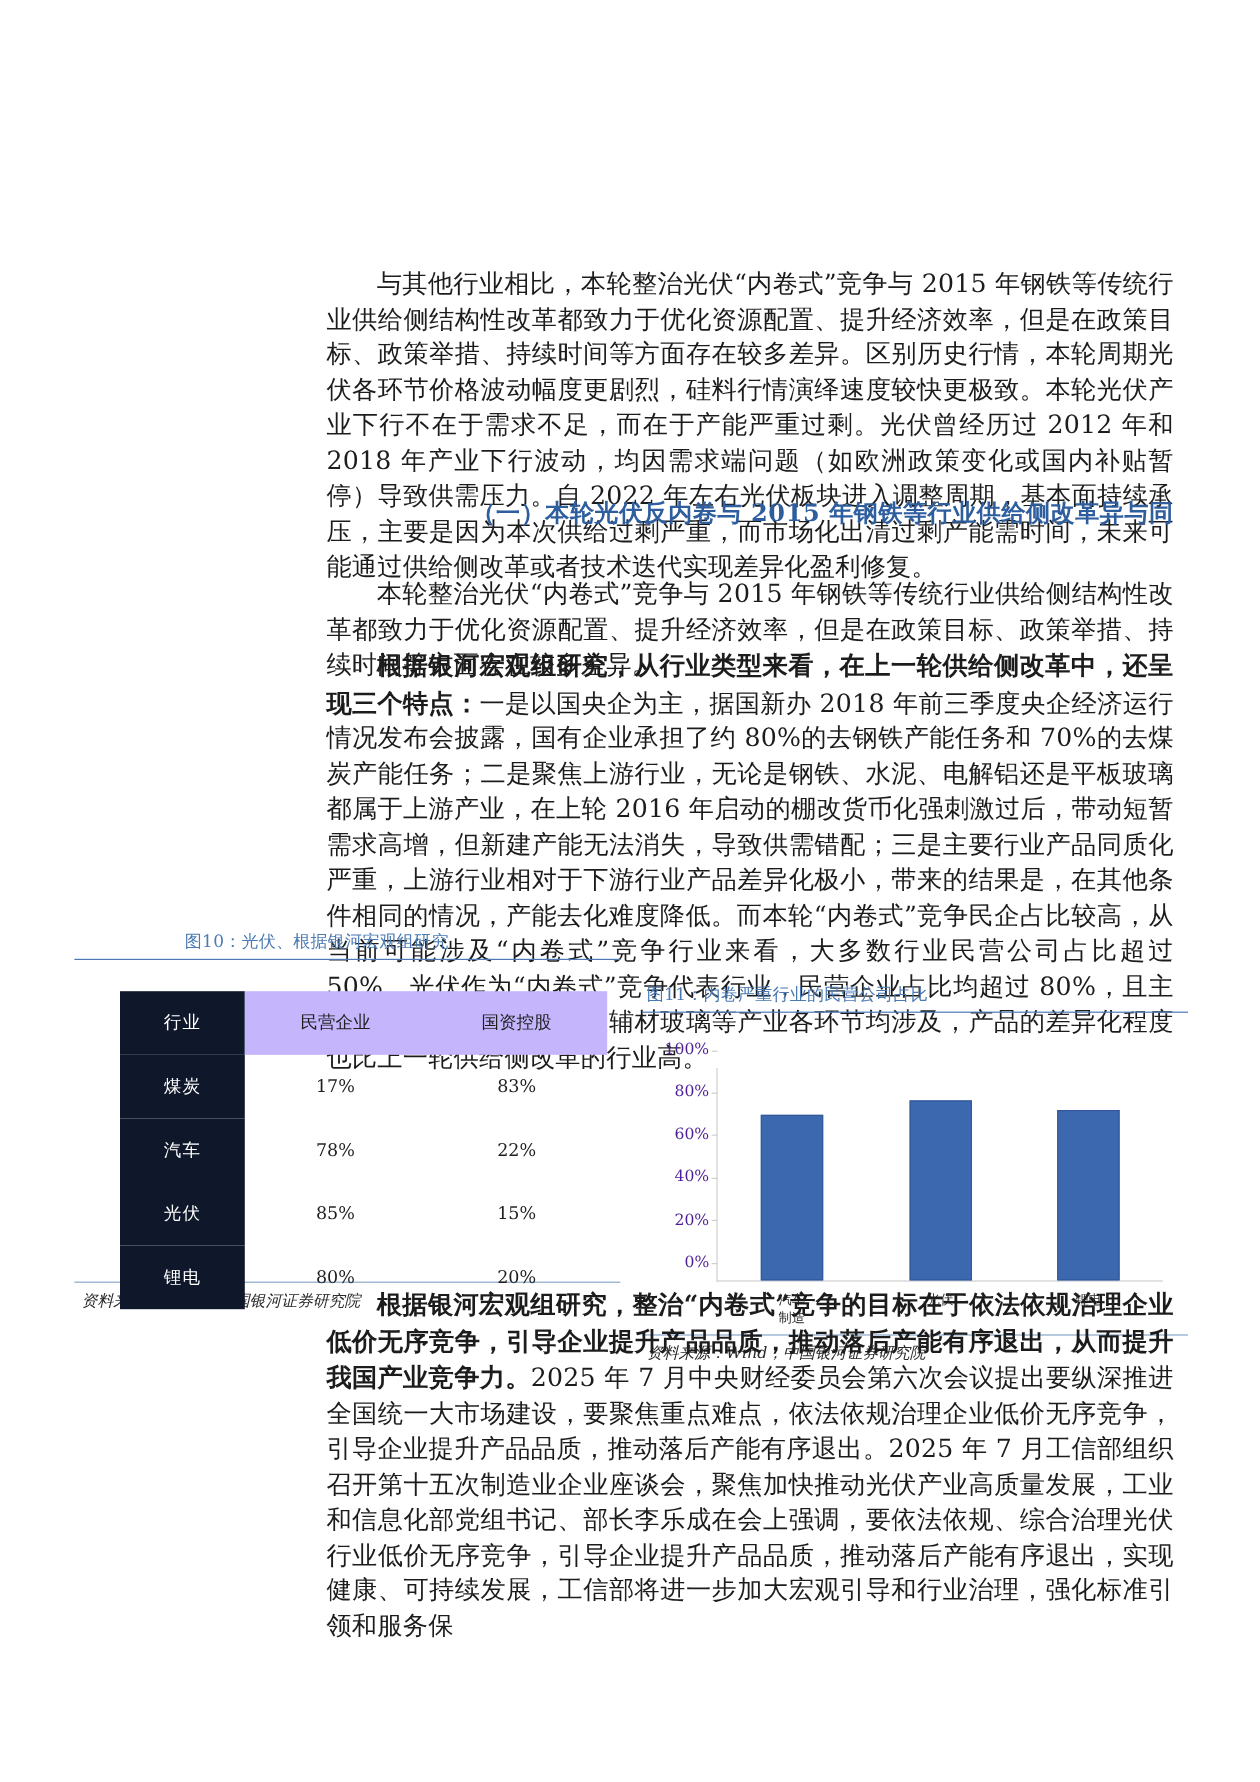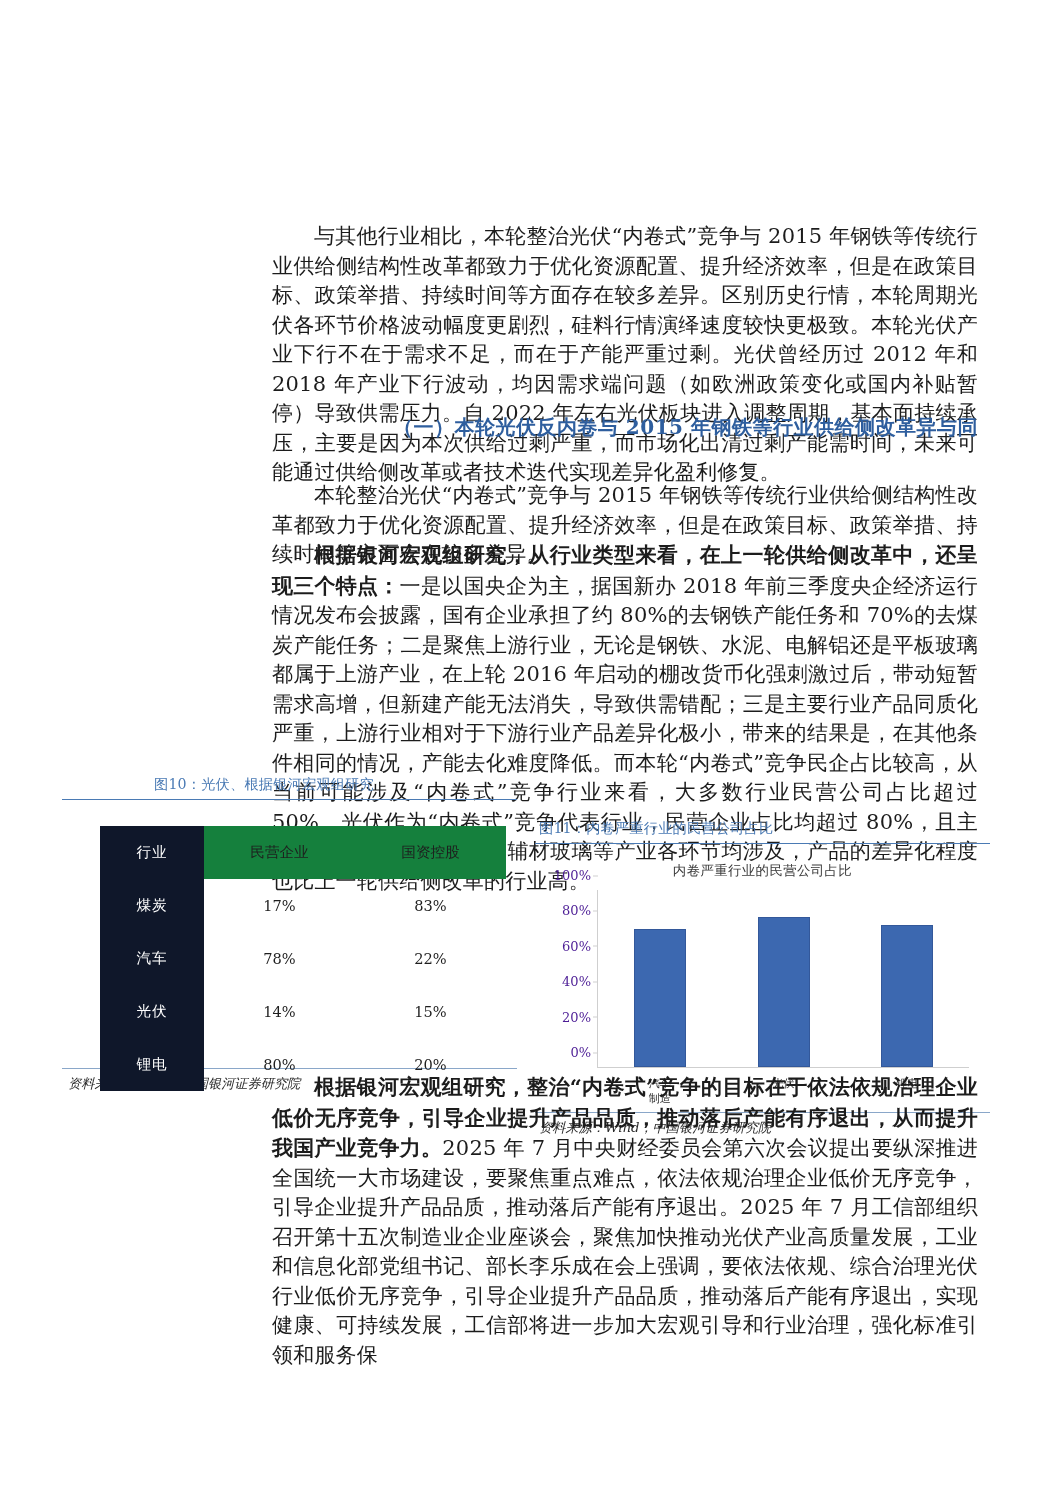--- a/index.html
+++ b/index.html
@@ -145,21 +145,21 @@
     vertical-align: middle;
     color: #1e1e1e;
   }
   .tbl .cat {
     background: #0f172a;
     color: #ffffff;
     width: 102px;
     letter-spacing: 1px;
   }
   .tbl tr.head td.val {
-    background: #15803d;
+    background: #c4b5fd;
   }
   .tbl td.val { width: 149px; }
 
   
   .chart {
     position: absolute;
     left: 0;
     top: 18px;
     width: 455px;
     height: 248px;
@@ -255,40 +255,39 @@
             <td class="val">17%</td>
             <td class="val">83%</td>
           </tr>
           <tr>
             <td class="cat">汽车</td>
             <td class="val">78%</td>
             <td class="val">22%</td>
           </tr>
           <tr>
             <td class="cat">光伏</td>
-            <td class="val">14%</td>
+            <td class="val">85%</td>
             <td class="val">15%</td>
           </tr>
           <tr>
             <td class="cat">锂电</td>
             <td class="val">80%</td>
             <td class="val">20%</td>
           </tr>
         </tbody>
       </table>
     </div>
     <div class="fig-source">资料来源：Wind，中国银河证券研究院</div>
   </div>
 
   <div class="fig" id="fig-right">
     <div class="fig-caption">图11：内卷严重行业的民营公司占比</div>
     <div class="fig-rule"></div>
     <div class="fig-body">
       <div class="chart">
-        <div class="chart-title">内卷严重行业的民营公司占比</div>
         <div class="plot" id="plot-area">
             <div class="ytick" style="bottom: 0%;">0%</div>
             <div class="ytick" style="bottom: 20%;">20%</div>
             <div class="ytick" style="bottom: 40%;">40%</div>
             <div class="ytick" style="bottom: 60%;">60%</div>
             <div class="ytick" style="bottom: 80%;">80%</div>
             <div class="ytick" style="bottom: 100%;">100%</div>
             <div class="bar" style="height: 78%; left: calc(16.6667% - 26px);"></div>
             <div class="xtick" style="left: calc(16.6667% - 11px);">汽车制造</div>
             <div class="bar" style="height: 85%; left: calc(50% - 26px);"></div>

